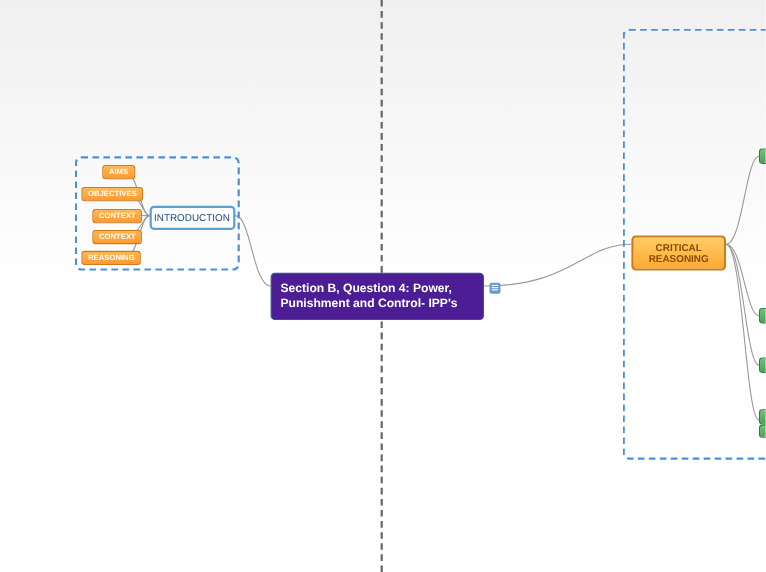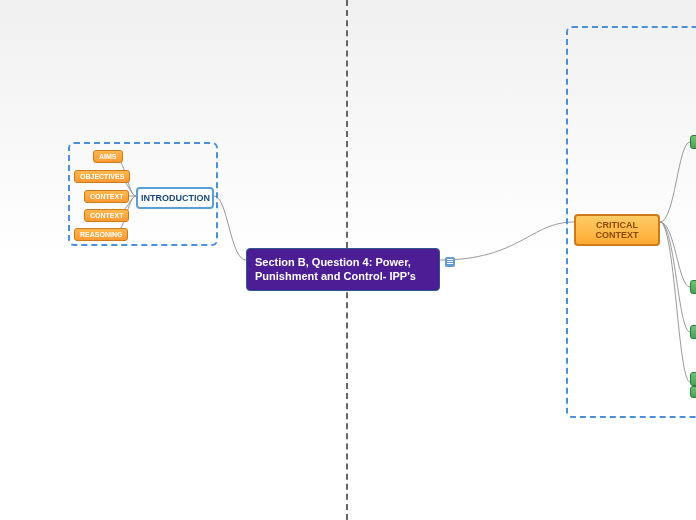--- a/index.html
+++ b/index.html
@@ -71,22 +71,22 @@
     position: absolute;
     left: 136px;
     top: 187px;
     width: 78px;
     padding: 4px 2px;
     background: #fff;
     border: 2px solid #5a9fd4;
     border-radius: 4px;
     color: #1a4a7a;
     font-size: 9px;
-    font-weight: bold;
-    text-align: right;
+    font-weight: normal;
+    text-align: left;
   }
   
   
   .tag {
     position: absolute;
     padding: 2px 5px;
     background: linear-gradient(to bottom, #ffb84d, #ff9933);
     border: 1px solid #cc7a1a;
     border-radius: 3px;
     color: #fff;
@@ -204,20 +204,20 @@
 <div class="tag tag-context2">
   <span>CONTEXT</span>
 </div>
 <div class="tag tag-reasoning">
   <span>REASONING</span>
 </div>
 
 <div class="right-group"></div>
 
 <div class="crit-node">
-  <span>CRITICAL CONTEXT</span>
+  <span>CRITICAL REASONING</span>
 </div>
 
 <div class="edge-node edge-1"></div>
 <div class="edge-node edge-2"></div>
 <div class="edge-node edge-3"></div>
 <div class="edge-node edge-4"></div>
 <div class="edge-node edge-4b"></div>
 
 </body></html>

